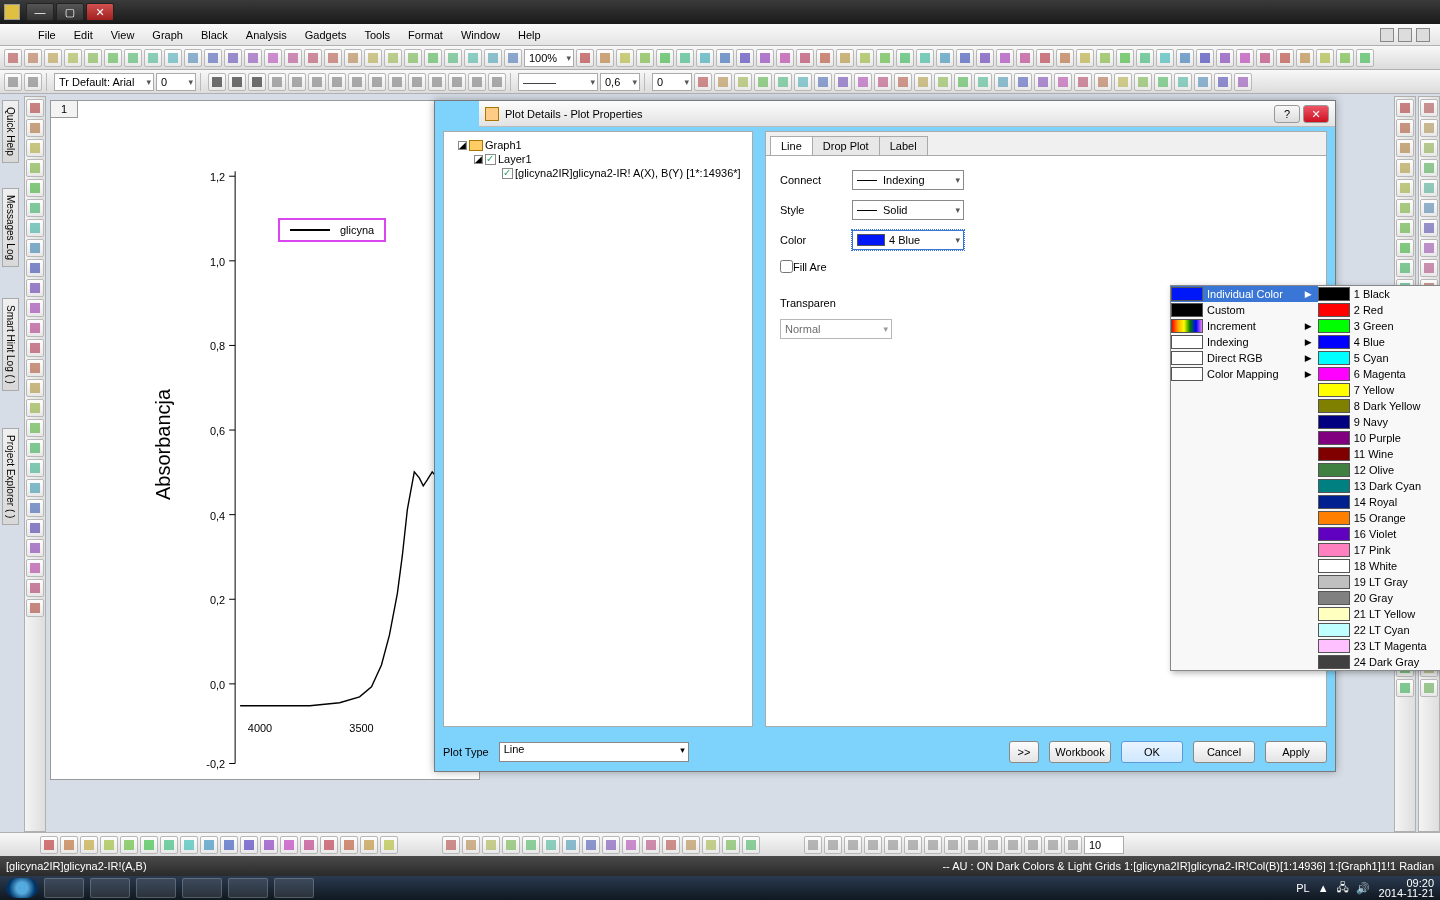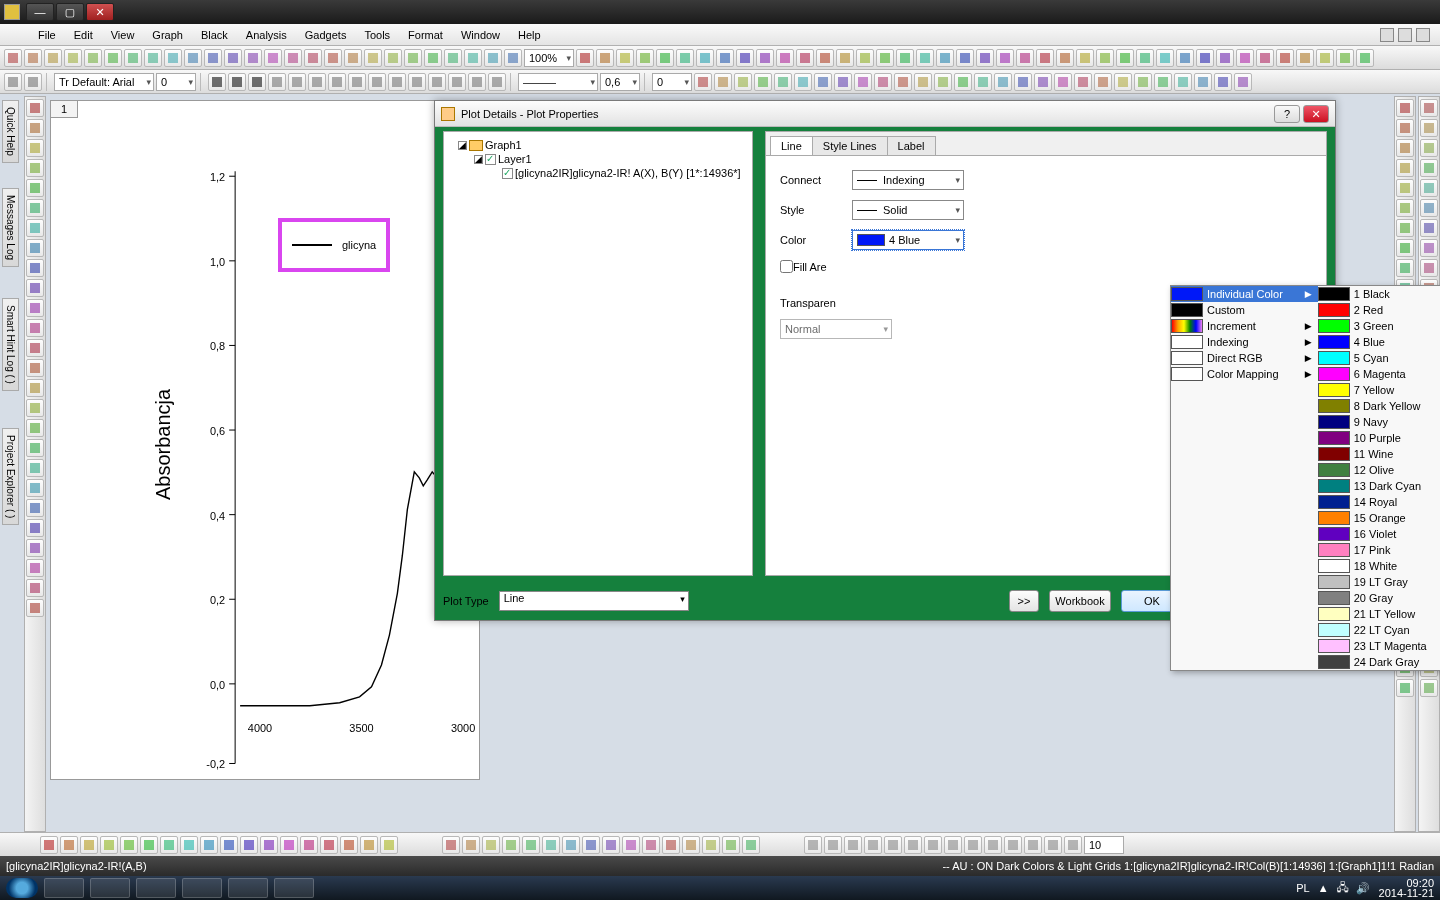--- a/index.html
+++ b/index.html
@@ -38,25 +38,25 @@
 
 .sidetab { position:absolute; left:2px; writing-mode:vertical-rl; font-size:10px; background:linear-gradient(#f0f0f0,#d8d8d8); border:1px solid #aaa; padding:6px 2px; }
 
 
 .graph-window { position:absolute; left:50px; top:100px; width:430px; height:680px; background:#fff; border:1px solid #999;}
 .graph-tab { position:absolute; left:50px; top:100px; width:28px; height:18px; background:#f3f3f3; border:1px solid #999; text-align:center; line-height:16px; z-index:2;}
 .axis-label-y { position:absolute; left:50px; top:280px; transform:rotate(-90deg); transform-origin:left top; font-size:20px; font-family:Arial;}
 svg.plot{ width:100%; height:100%; }
 
 
-.legend-box{ position:absolute; left:278px; top:218px; border:4px solid #d946ef; padding:17px 10px; font-size:22px; font-family:Arial; display:flex; align-items:center; gap:10px;}
+.legend-box{ position:absolute; left:278px; top:218px; border:2px solid #d946ef; padding:4px 10px; font-size:22px; font-family:Arial; display:flex; align-items:center; gap:10px;}
 .legend-line{ width:40px; height:2px; background:#000;}
 
 
-.dialog { position:absolute; left:434px; top:100px; width:902px; height:521px; background:#15803d; border:1px solid #7a7a7a; box-shadow:0 0 8px rgba(0,0,0,0.3);}
+.dialog { position:absolute; left:434px; top:100px; width:902px; height:672px; background:#7dd3fc; border:1px solid #7a7a7a; box-shadow:0 0 8px rgba(0,0,0,0.3);padding-left:44px;}
 .dialog-title { height:26px; background:linear-gradient(#fdfdfd,#e2e2e2); border-bottom:1px solid #bbb; display:flex; align-items:center; padding:0 6px;}
 .dialog-title .icon{width:14px;height:14px;background:#fc8;border:1px solid #a70;margin-right:6px;}
 .dialog-title .txt{flex:1;}
 .dialog-title .dbtn{width:26px;height:18px;border:1px solid #999;background:linear-gradient(#f8f8f8,#ddd);text-align:center;line-height:16px;margin-left:3px;border-radius:3px;}
 .dialog-title .dbtn.close{background:linear-gradient(#e56,#c12);color:#fff;}
 
 .dialog-body{ position:absolute; top:30px; bottom:44px; left:8px; right:8px; display:flex; gap:12px;}
 .tree-panel{ width:310px; background:#fff; border:1px solid #aaa; padding:6px; font-size:11px;}
 .tree-row{ display:flex; align-items:center; gap:2px; padding:1px 0;}
 .tree-indent{ display:inline-block;}
@@ -434,21 +434,21 @@
       <div class="tree-row">
           <span class="tree-indent" style="width:50px"></span>
           <span class="tree-chk checked"></span>
           <span>[glicyna2IR]glicyna2-IR! A(X), B(Y) [1*:14936*]</span>
         </div>
     </div>
 
     <div class="props-panel">
       <div class="tabs">
         <div class="tab active">Line</div>
-        <div class="tab">Style Lines</div>
+        <div class="tab">Drop Plot</div>
         <div class="tab">Label</div>
       </div>
       <div class="form">
         <div class="form-row">
             <label>Connect</label>
             <div class="sel">
               <span class="line-conn"></span>
               <span>Indexing</span>
             </div>
           </div>

